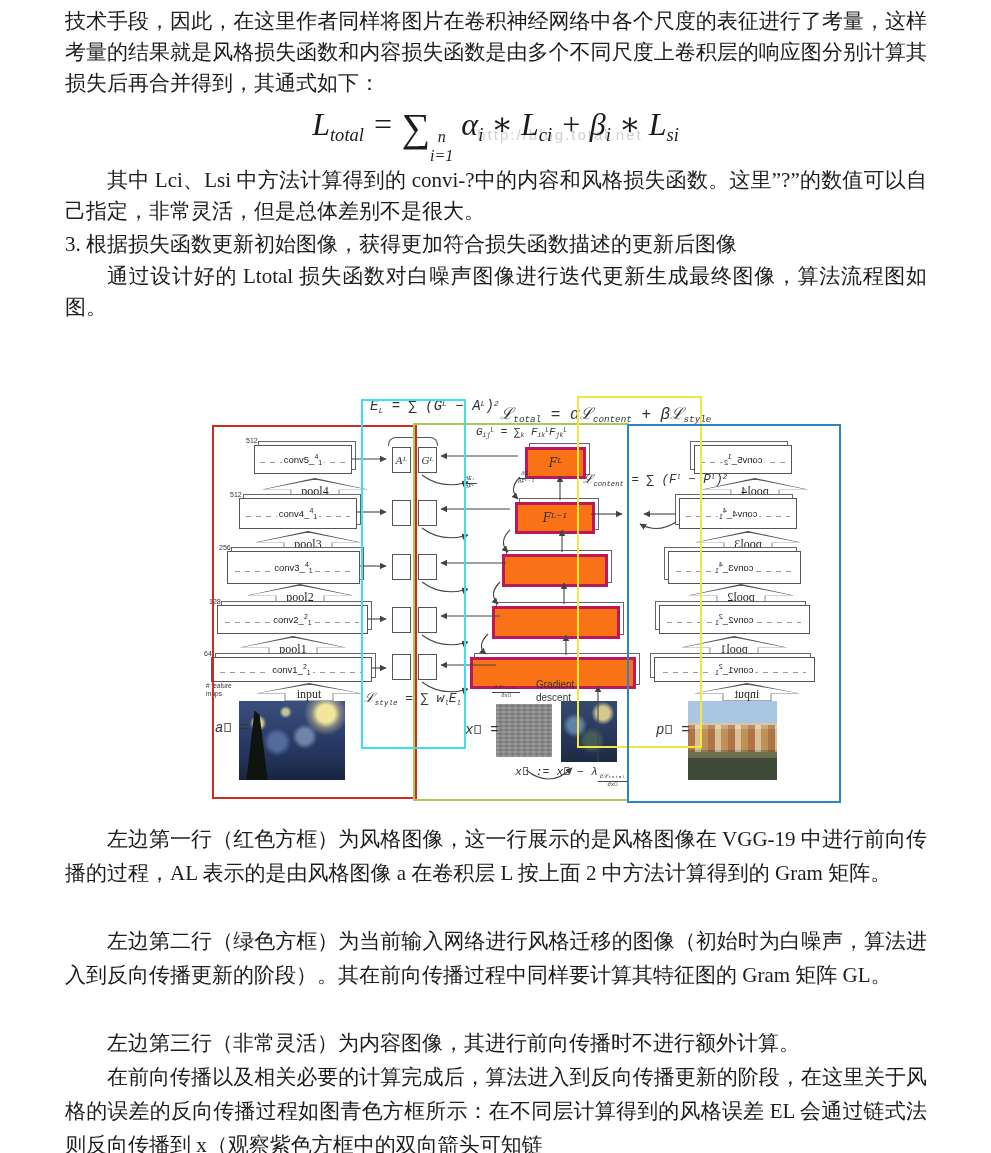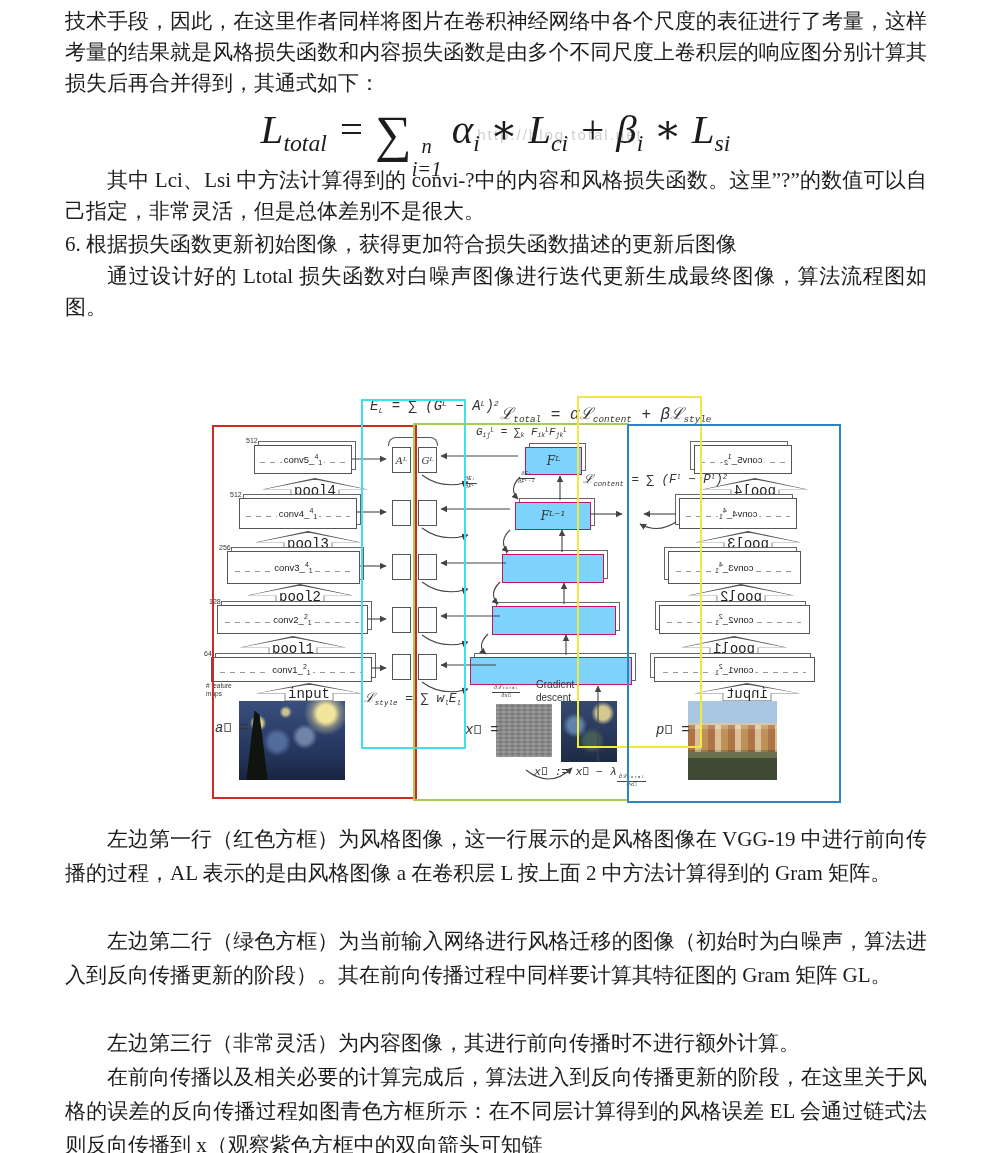--- a/index.html
+++ b/index.html
@@ -4,21 +4,21 @@
 <style>
   html,body{margin:0;padding:0;}
   body{width:991px;height:1153px;background:#ffffff;position:relative;overflow:hidden;
        font-family:"Liberation Serif","DejaVu Serif",serif;color:#1c1c1c;}
   .para{position:absolute;left:65px;width:862px;font-size:21px;line-height:31px;
         text-align:justify;margin:0;}
   .para.btm{line-height:34px;}
   .ind{text-indent:2em;}
   
   .formula-wrap{position:absolute;left:0;top:104px;width:100%;height:58px;text-align:center;}
-  .bigformula{font-style:italic;font-size:41px;position:relative;z-index:2;margin-top:48px;}
+  .bigformula{font-style:italic;font-size:32px;position:relative;z-index:2;margin-top:48px;}
   .wm{position:absolute;left:330px;top:22px;width:460px;z-index:1;color:rgba(140,150,160,.45);
       font-size:15px;letter-spacing:2px;font-family:"Liberation Sans",sans-serif;}
   sub{font-size:.58em;vertical-align:-0.35em;letter-spacing:0;}
   sup{font-size:.58em;vertical-align:.55em;}
   .sum{font-style:normal;font-size:1.25em;vertical-align:-0.15em;}
   .stk,.frac{display:inline-flex;flex-direction:column;text-align:center;
       vertical-align:-0.45em;font-size:.5em;line-height:1.15;font-style:italic;}
   .frac{vertical-align:-0.6em;}
   .frac .t{border-bottom:1px solid #444;padding:0 2px;}
   
@@ -38,25 +38,25 @@
   .stack .slab{background:#fff;padding:0 2px;white-space:nowrap;}
   .mir{transform:scaleX(-1);display:inline-block;}
   .stack sup{font-size:7px;vertical-align:.5em;}
   .stack sub{font-size:7px;vertical-align:-.3em;}
   .ch{position:absolute;font-family:"Liberation Sans",sans-serif;font-size:7px;color:#333;z-index:3;}
   .pool{position:absolute;z-index:2;--pp:polygon(50% 0%,100% 55%,73% 55%,73% 100%,27% 100%,0% 55%,0% 55%);
         --pq:polygon(50% 0%,100% 55%,73% 55%,73% 100%,27% 100%,27% 55%,0% 55%);}
   .pool .po{position:absolute;inset:0;background:#555;clip-path:var(--pq);}
   .pool .pi{position:absolute;inset:1.5px;background:#fff;clip-path:var(--pq);}
   .pool .lb{position:absolute;left:0;right:0;bottom:0;text-align:center;z-index:2;
-        font-family:Liberation Mono, monospace;font-size:14px;color:#222;}
+        font-family:Liberation Serif, serif;font-size:12px;color:#222;}
   .agbox{position:absolute;width:17px;height:24px;border:1px solid #555;background:#fff;z-index:2;
         display:flex;align-items:center;justify-content:center;
         font:italic 10px "DejaVu Serif",serif;color:#333;}
-  .fbar{position:absolute;border:1px solid #be185d;background:#7dd3fc;z-index:2;
+  .fbar{position:absolute;border:3px solid #be185d;background:#f97316;z-index:2;
         box-shadow:4px -4px 0 -1px #fff,4px -4px 0 0 #666;
         display:flex;align-items:center;justify-content:center;
         font:italic 12px "DejaVu Serif",serif;color:#333;text-align:center;}
   .brace{position:absolute;left:218px;top:85px;width:48px;height:8px;z-index:2;
         border:1px solid #555;border-bottom:none;border-radius:8px 8px 0 0;}
   .img{position:absolute;z-index:2;}
   .starry{background:
      radial-gradient(circle at 82% 16%, #f2e59b 0 8%, rgba(242,229,155,.4) 13%, transparent 20%),
      radial-gradient(circle at 18% 28%, rgba(238,228,150,.9) 0 4%, transparent 8%),
      radial-gradient(circle at 44% 14%, rgba(238,228,150,.8) 0 3%, transparent 7%),
@@ -85,21 +85,21 @@
 
 <div class="formula-wrap">
   <span class="wm">http://blog.total.net</span>
   <span class="bigformula"><span>L</span><sub>total</sub><span> = </span><span class="sum">∑</span><span class="stk">
         <span class="t">n</span>
         <span class="b">i=1</span>
       </span><span> α</span><sub>i</sub><span> ∗ </span><span>L</span><sub>ci</sub><span> + </span><span>β</span><sub>i</sub><span> ∗ </span><span>L</span><sub>si</sub></span>
 </div>
 
 <p class="para ind" style="top:165px;">其中 Lci、Lsi 中方法计算得到的 convi-?中的内容和风格损失函数。这里”?”的数值可以自己指定，非常灵活，但是总体差别不是很大。</p>
-<p class="para" style="top:229px;">6.  根据损失函数更新初始图像，获得更加符合损失函数描述的更新后图像</p>
+<p class="para" style="top:229px;">3.  根据损失函数更新初始图像，获得更加符合损失函数描述的更新后图像</p>
 <p class="para ind" style="top:261px;">通过设计好的 Ltotal 损失函数对白噪声图像进行迭代更新生成最终图像，算法流程图如图。</p>
 
 <div class="figure">
 
   <div class="ch" style="left:76px;top:85px;">512</div>
   <div class="ch" style="left:60px;top:139px;">512</div>
   <div class="ch" style="left:49px;top:192px;">256</div>
   <div class="ch" style="left:39px;top:246px;">128</div>
   <div class="ch" style="left:34px;top:298px;">64</div>
 
@@ -215,21 +215,21 @@
         <span class="t">∂Eₗ</span>
         <span class="b">∂Fᴸ⁻¹</span>
       </span></div>
   <div class="lbl" style="left:413px;top:118px;font-size:12.5px;"><span>ℒ</span><sub>content</sub><span> = ∑ (F</span><sup>l</sup><span> − P</span><sup>l</sup><span>)</span><sup>2</sup></div>
   <div class="lbl" style="left:194px;top:336px;font-size:13px;"><span>ℒ</span><sub>style</sub><span> = ∑ w</span><sub>l</sub><span>E</span><sub>l</sub></div>
   <div class="lbl" style="left:322px;top:325px;font-size:11px;"><span class="frac">
         <span class="t">∂ℒₜₒₜₐₗ</span>
         <span class="b">∂x⃗</span>
       </span></div>
   <div class="lbl slbl" style="left:366px;top:327px;width:62px;font-size:10px;white-space:normal;line-height:1.25;">Gradient descent</div>
-  <div class="lbl" style="left:345px;top:413px;font-size:11.5px;margin-left:19px;"><span>x⃗ := x⃗ − λ</span><span class="frac">
+  <div class="lbl" style="left:345px;top:413px;font-size:11.5px;"><span>x⃗ := x⃗ − λ</span><span class="frac">
         <span class="t">∂ℒₜₒₜₐₗ</span>
         <span class="b">∂x⃗</span>
       </span></div>
   <div class="lbl" style="left:45px;top:368px;font-size:14px;">a⃗ =</div>
   <div class="lbl" style="left:295px;top:370px;font-size:14px;">x⃗ =</div>
   <div class="lbl" style="left:486px;top:370px;font-size:14px;">p⃗ =</div>
 
   <div class="img starry" style="left:69px;top:349px;width:106px;height:79px;"></div>
   <div class="img noiseimg" style="left:326px;top:352px;width:56px;height:53px;"></div>
   <div class="img genimg" style="left:391px;top:349px;width:56px;height:61px;"></div>

